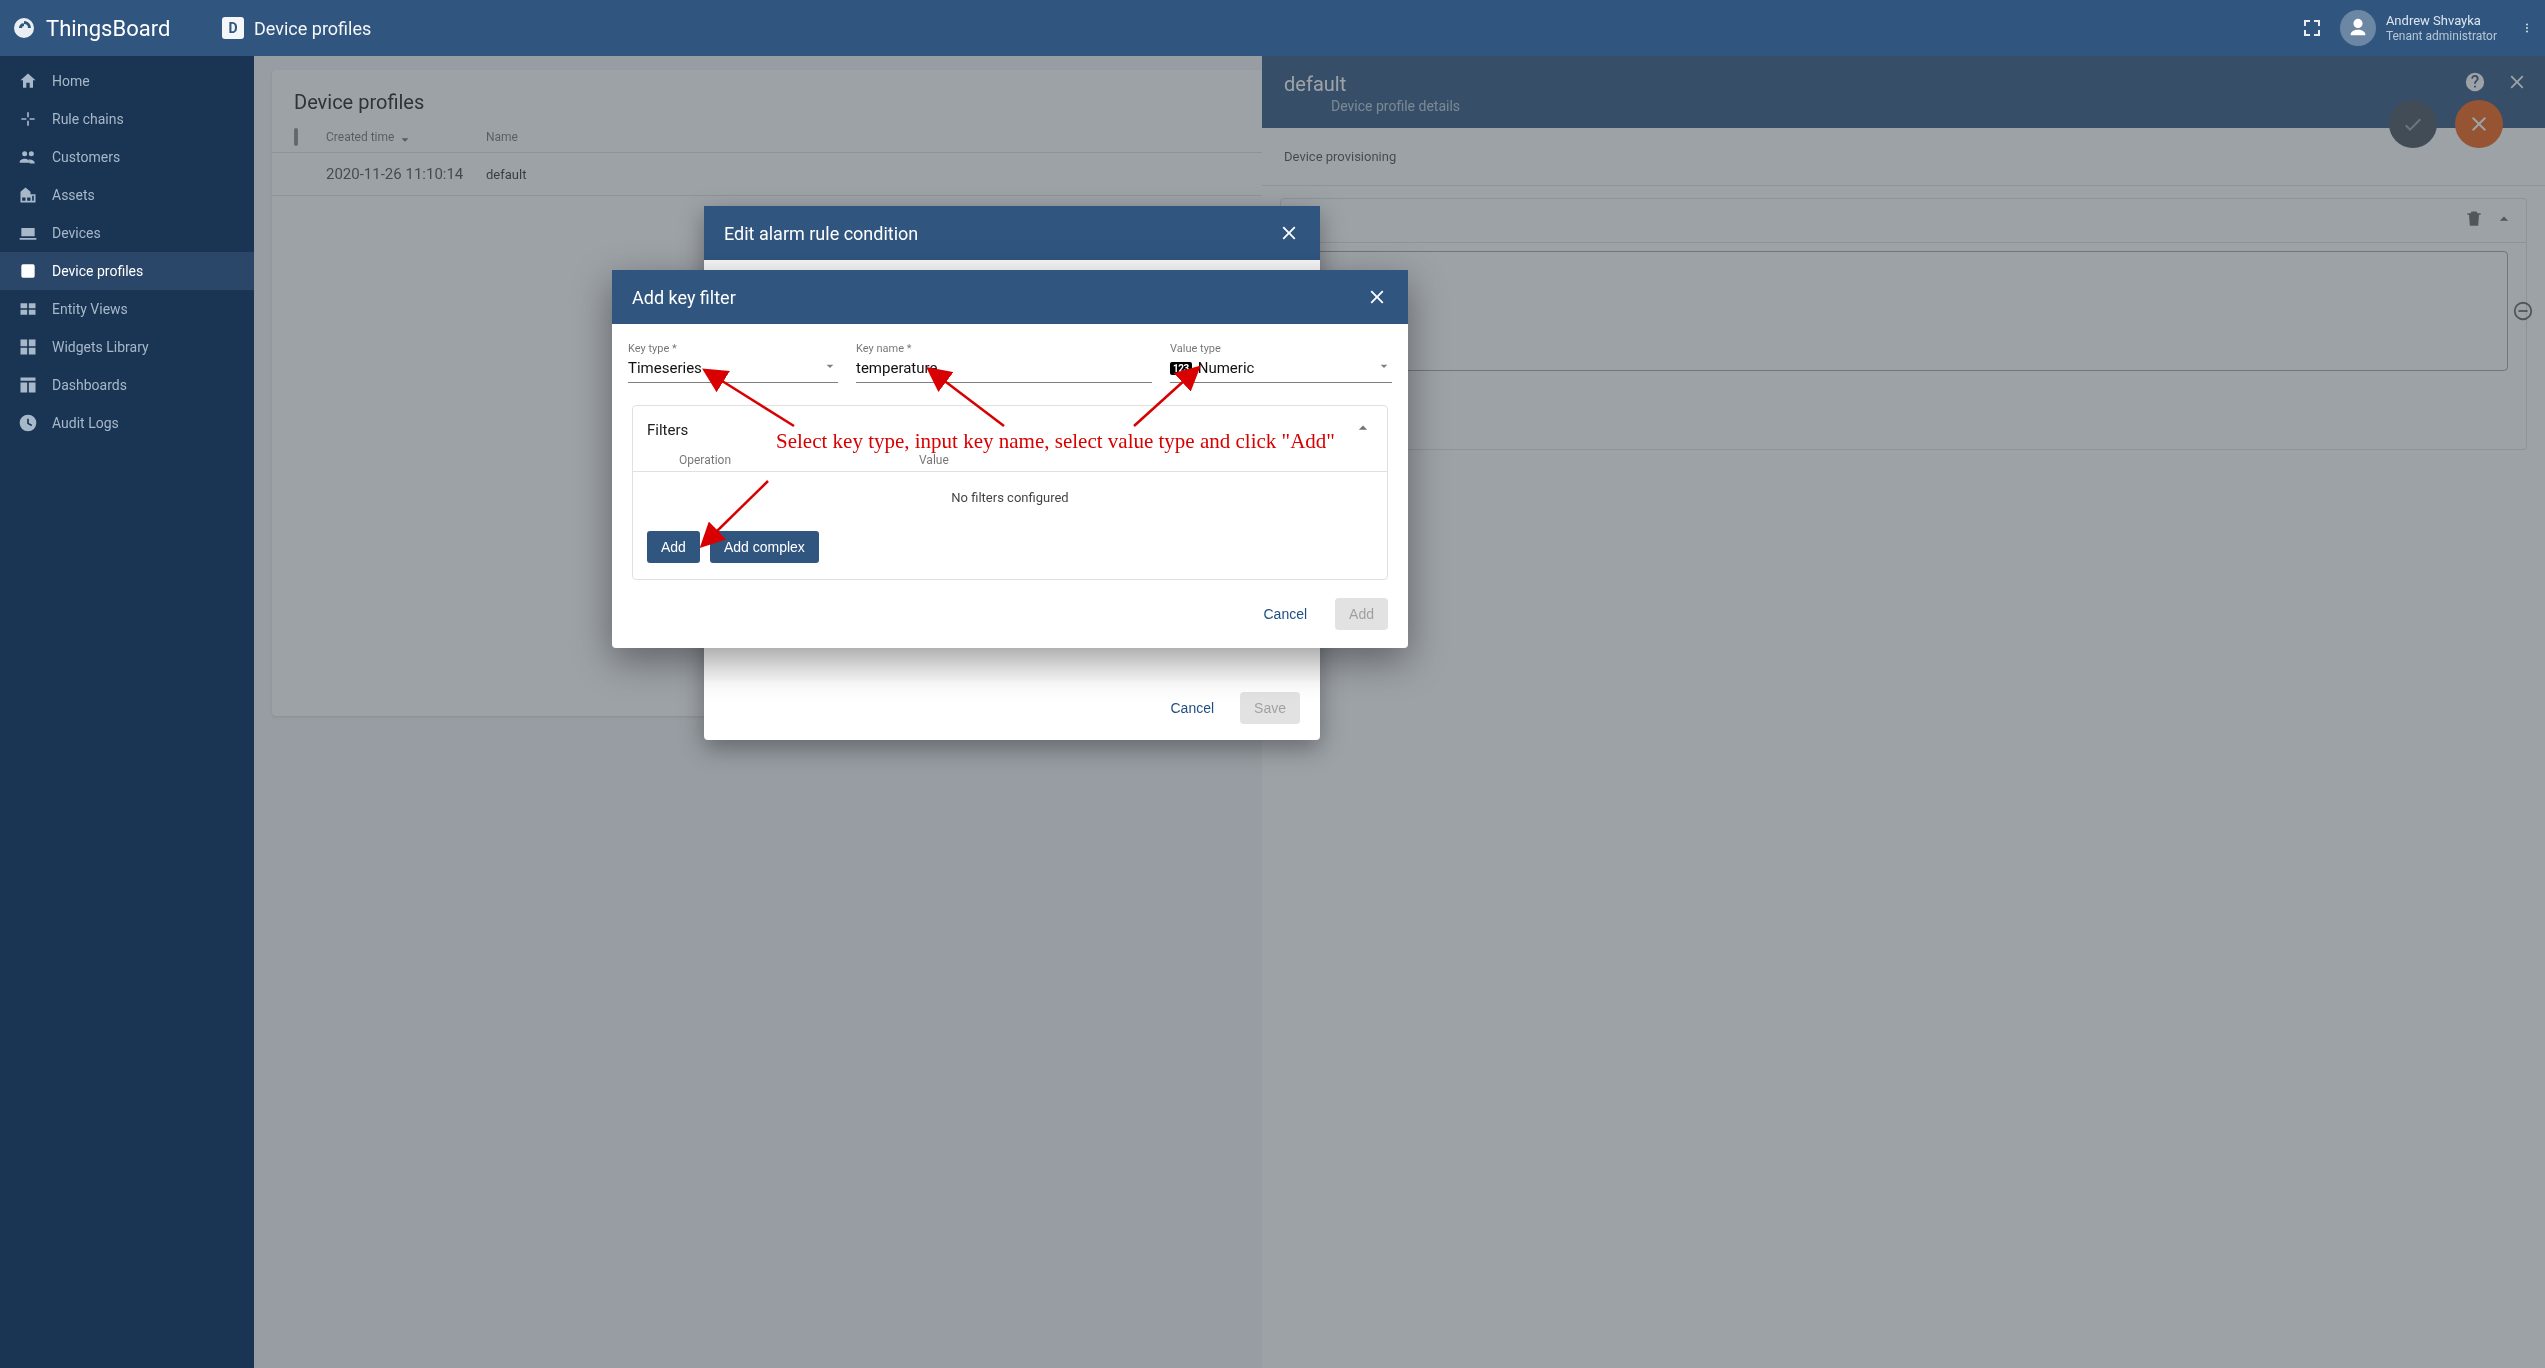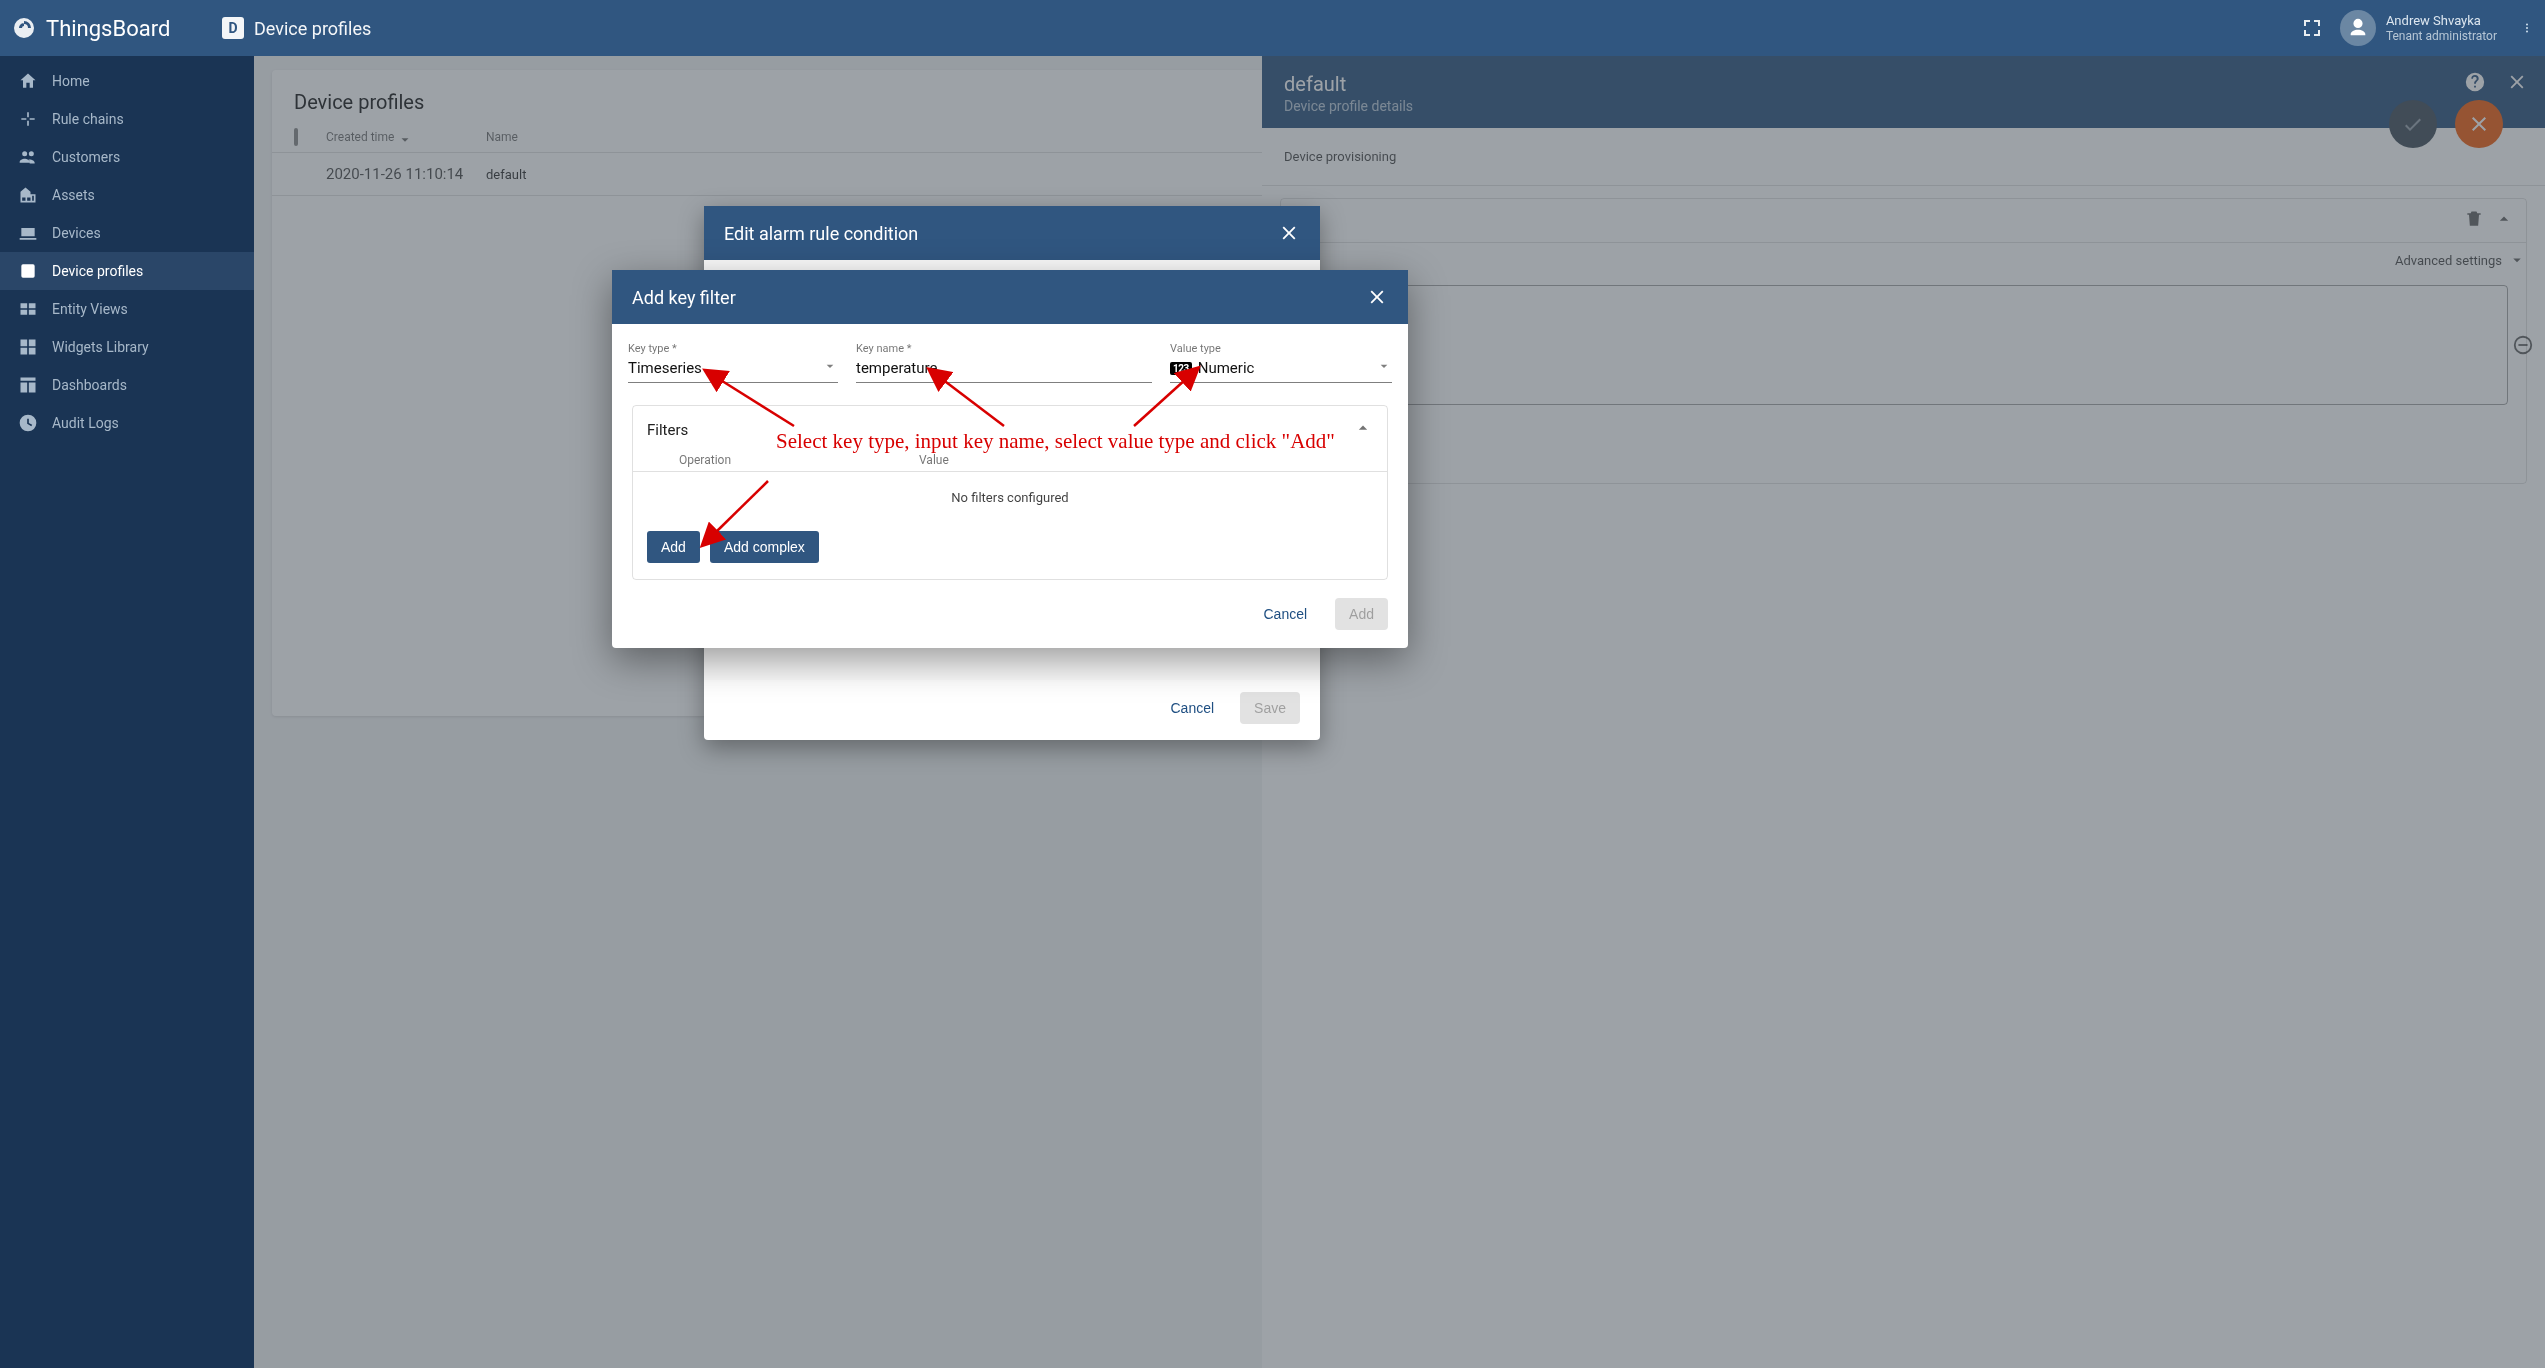--- a/index.html
+++ b/index.html
@@ -135,21 +135,21 @@
     background: #fff;
     display: flex; flex-direction: column;
   }
   .detail-header {
     background: var(--tb-dark-blue);
     color: #dce6ef;
     padding: 16px 22px 14px;
     position: relative;
   }
   .detail-title { font-size: 20px; color: #fff; }
-  .detail-sub { font-size: 14px; opacity: 0.8; margin-top: 2px; }
+  .detail-sub { font-size: 14px; opacity: 0.8; margin-top: 2px; margin-left: 47px; }
   .detail-header-actions {
     position: absolute; right: 12px; top: 10px;
     display: flex; align-items: center; gap: 10px;
   }
   .hdr-ico {
     width: 32px; height: 32px; border-radius: 50%;
     display: inline-flex; align-items: center; justify-content: center;
     cursor: pointer; color: #fff;
   }
   .confirm-fab {
@@ -524,26 +524,20 @@
             <svg viewBox="0 0 24 24" width="20" height="20" fill="rgba(0,0,0,0.6)">
                 <path d="M6 7h12l-1 13H7L6 7zm3-4h6l1 2h4v2H4V5h4l1-2z"></path>
               </svg>
           </span>
           <span>
             <svg viewBox="0 0 24 24" width="20" height="20" fill="rgba(0,0,0,0.6)">
                 <path d="M7 14l5-5 5 5z"></path>
               </svg>
           </span>
         </div>
-        <div class="adv-row">
-          <span>Advanced settings</span>
-          <svg viewBox="0 0 24 24" width="18" height="18" fill="rgba(0,0,0,0.6)">
-              <path d="M7 10l5 5 5-5z"></path>
-            </svg>
-        </div>
         <div class="big-box">
           <span class="remove-circle">
             <svg viewBox="0 0 24 24" width="22" height="22" fill="none" stroke="rgba(0,0,0,0.6)" stroke-width="2">
                 <circle cx="12" cy="12" r="9"></circle>
                 <line x1="7" y1="12" x2="17" y2="12"></line>
               </svg>
           </span>
         </div>
         <div style="height:60px"></div>
       </div>

